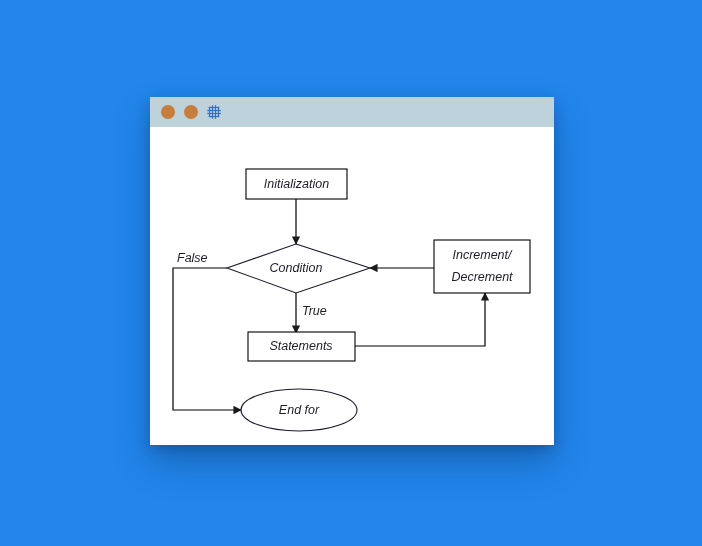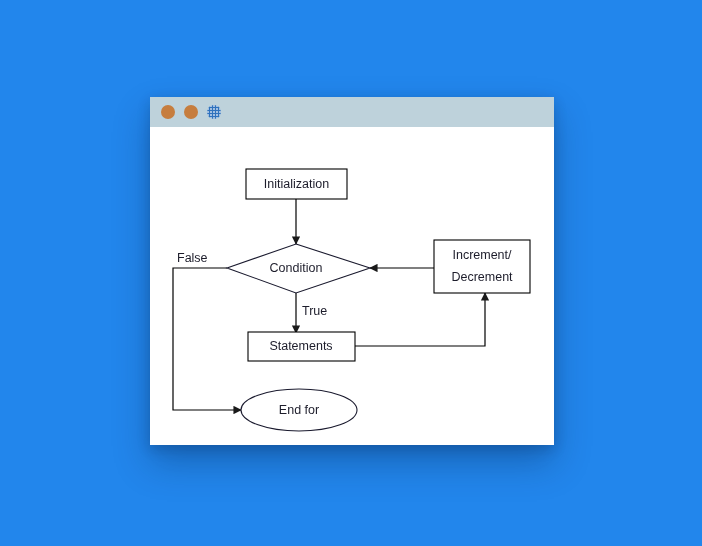--- a/index.html
+++ b/index.html
@@ -17,20 +17,21 @@
 
   #app-window {
     position: absolute;
     left: 150px;
     top: 97px;
     width: 404px;
     height: 348px;
     background: #ffffff;
     box-shadow: 0 18px 34px rgba(0, 30, 70, 0.30),
                 0 4px 12px rgba(0, 20, 50, 0.20);
+    font-style: italic;
   }
 
   #title-bar {
     height: 30px;
     background: #bed2db;
     display: flex;
     align-items: center;
     padding-left: 11px;
     box-sizing: border-box;
   }

